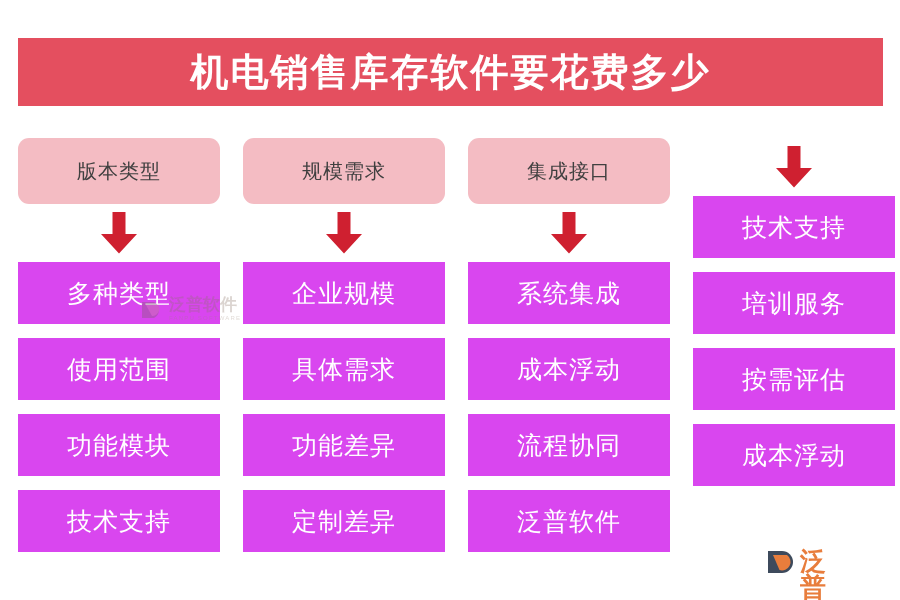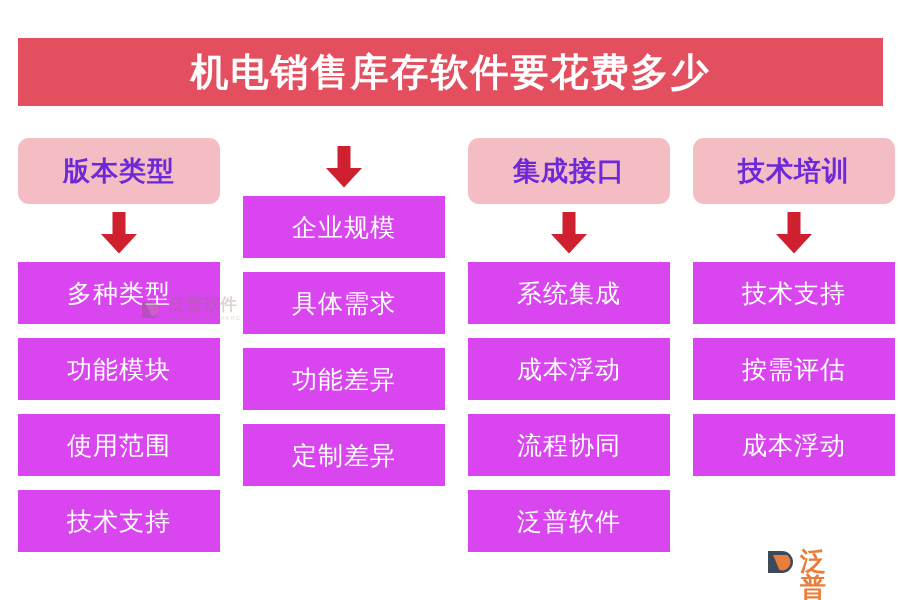--- a/index.html
+++ b/index.html
@@ -65,23 +65,23 @@
     width: 202px;
     height: 66px;
     background: #f4bcc3;
     border-radius: 11px;
     display: flex;
     align-items: center;
     justify-content: center;
     box-sizing: border-box;
   }
   .cat-label {
-    color: #6d28d9;
-    font-size: 27px;
-    font-weight: bold;
+    color: #404040;
+    font-size: 20px;
+    font-weight: normal;
     letter-spacing: 1px;
     white-space: nowrap;
     line-height: 1;
   }
 
   
   .arrow-wrap {
     height: 58px;
     display: flex;
     align-items: center;
@@ -193,84 +193,87 @@
       </div>
       <div class="arrow-wrap">
         <svg class="arrow-svg" width="40" height="42" viewBox="0 0 40 42">
           <path d="M13.5 0 L26.5 0 L26.5 22 L38 22 L20 41.5 L2 22 L13.5 22 Z" fill="#cf2030"></path>
         </svg>
       </div>
       <div class="item-box">
         <span class="item-label">多种类型</span>
       </div>
       <div class="item-box">
+        <span class="item-label">使用范围</span>
+      </div>
+      <div class="item-box">
         <span class="item-label">功能模块</span>
       </div>
       <div class="item-box">
-        <span class="item-label">使用范围</span>
-      </div>
-      <div class="item-box">
         <span class="item-label">技术支持</span>
+      </div>
+    </div>
+
+    <div class="column">
+      <div class="cat-card">
+        <span class="cat-label">规模需求</span>
+      </div>
+      <div class="arrow-wrap">
+        <svg class="arrow-svg" width="40" height="42" viewBox="0 0 40 42">
+          <path d="M13.5 0 L26.5 0 L26.5 22 L38 22 L20 41.5 L2 22 L13.5 22 Z" fill="#cf2030"></path>
+        </svg>
+      </div>
+      <div class="item-box">
+        <span class="item-label">企业规模</span>
+      </div>
+      <div class="item-box">
+        <span class="item-label">具体需求</span>
+      </div>
+      <div class="item-box">
+        <span class="item-label">功能差异</span>
+      </div>
+      <div class="item-box">
+        <span class="item-label">定制差异</span>
+      </div>
+    </div>
+
+    <div class="column">
+      <div class="cat-card">
+        <span class="cat-label">集成接口</span>
+      </div>
+      <div class="arrow-wrap">
+        <svg class="arrow-svg" width="40" height="42" viewBox="0 0 40 42">
+          <path d="M13.5 0 L26.5 0 L26.5 22 L38 22 L20 41.5 L2 22 L13.5 22 Z" fill="#cf2030"></path>
+        </svg>
+      </div>
+      <div class="item-box">
+        <span class="item-label">系统集成</span>
+      </div>
+      <div class="item-box">
+        <span class="item-label">成本浮动</span>
+      </div>
+      <div class="item-box">
+        <span class="item-label">流程协同</span>
+      </div>
+      <div class="item-box">
+        <span class="item-label">泛普软件</span>
       </div>
     </div>
 
     <div class="column">
       <div class="arrow-wrap">
         <svg class="arrow-svg" width="40" height="42" viewBox="0 0 40 42">
           <path d="M13.5 0 L26.5 0 L26.5 22 L38 22 L20 41.5 L2 22 L13.5 22 Z" fill="#cf2030"></path>
         </svg>
       </div>
       <div class="item-box">
-        <span class="item-label">企业规模</span>
-      </div>
-      <div class="item-box">
-        <span class="item-label">具体需求</span>
-      </div>
-      <div class="item-box">
-        <span class="item-label">功能差异</span>
-      </div>
-      <div class="item-box">
-        <span class="item-label">定制差异</span>
-      </div>
-    </div>
-
-    <div class="column">
-      <div class="cat-card">
-        <span class="cat-label">集成接口</span>
-      </div>
-      <div class="arrow-wrap">
-        <svg class="arrow-svg" width="40" height="42" viewBox="0 0 40 42">
-          <path d="M13.5 0 L26.5 0 L26.5 22 L38 22 L20 41.5 L2 22 L13.5 22 Z" fill="#cf2030"></path>
-        </svg>
-      </div>
-      <div class="item-box">
-        <span class="item-label">系统集成</span>
-      </div>
-      <div class="item-box">
-        <span class="item-label">成本浮动</span>
-      </div>
-      <div class="item-box">
-        <span class="item-label">流程协同</span>
-      </div>
-      <div class="item-box">
-        <span class="item-label">泛普软件</span>
-      </div>
-    </div>
-
-    <div class="column">
-      <div class="cat-card">
-        <span class="cat-label">技术培训</span>
-      </div>
-      <div class="arrow-wrap">
-        <svg class="arrow-svg" width="40" height="42" viewBox="0 0 40 42">
-          <path d="M13.5 0 L26.5 0 L26.5 22 L38 22 L20 41.5 L2 22 L13.5 22 Z" fill="#cf2030"></path>
-        </svg>
-      </div>
-      <div class="item-box">
         <span class="item-label">技术支持</span>
+      </div>
+      <div class="item-box">
+        <span class="item-label">培训服务</span>
       </div>
       <div class="item-box">
         <span class="item-label">按需评估</span>
       </div>
       <div class="item-box">
         <span class="item-label">成本浮动</span>
       </div>
     </div>
 
   </div>

